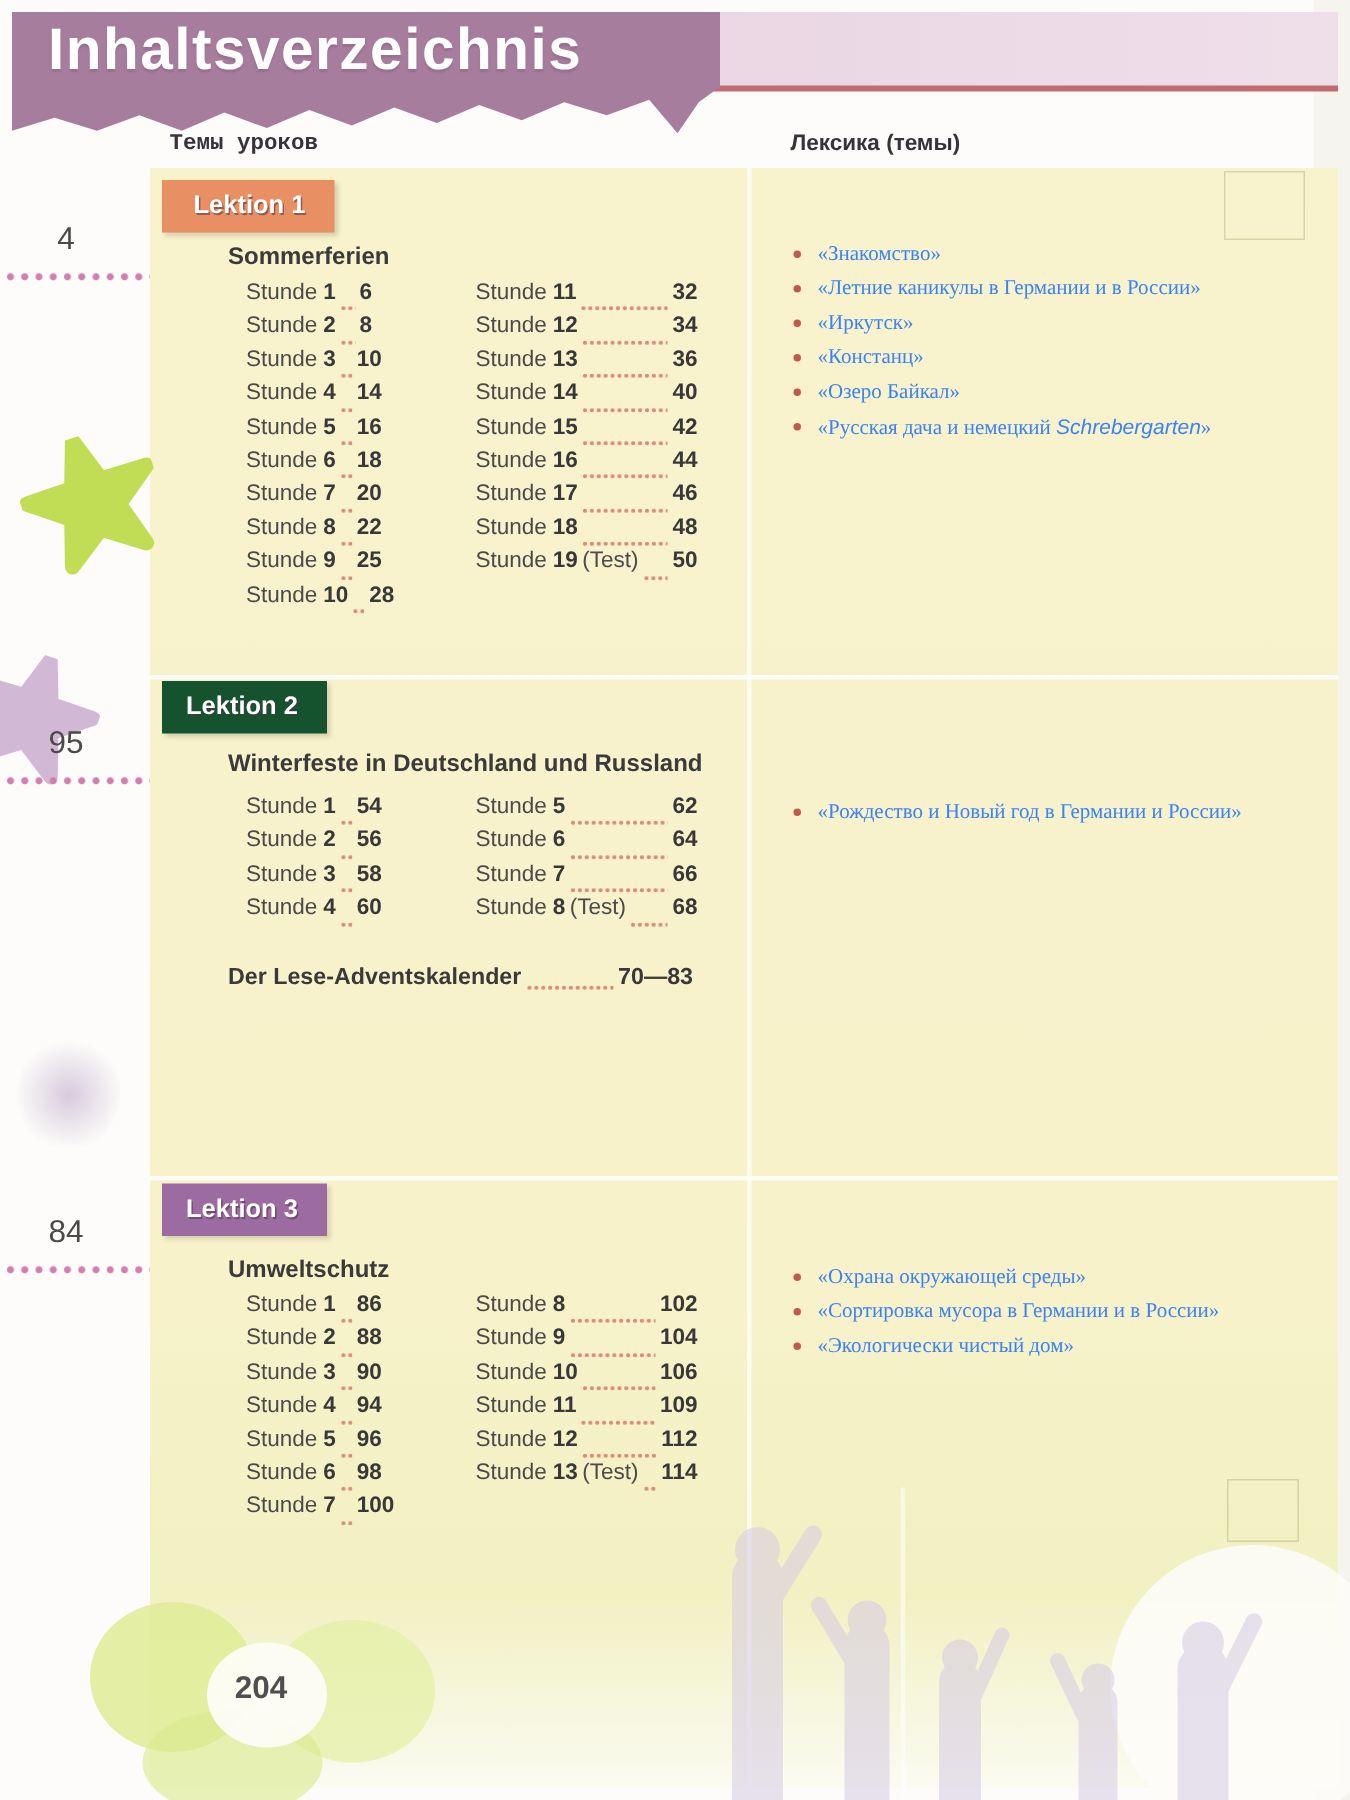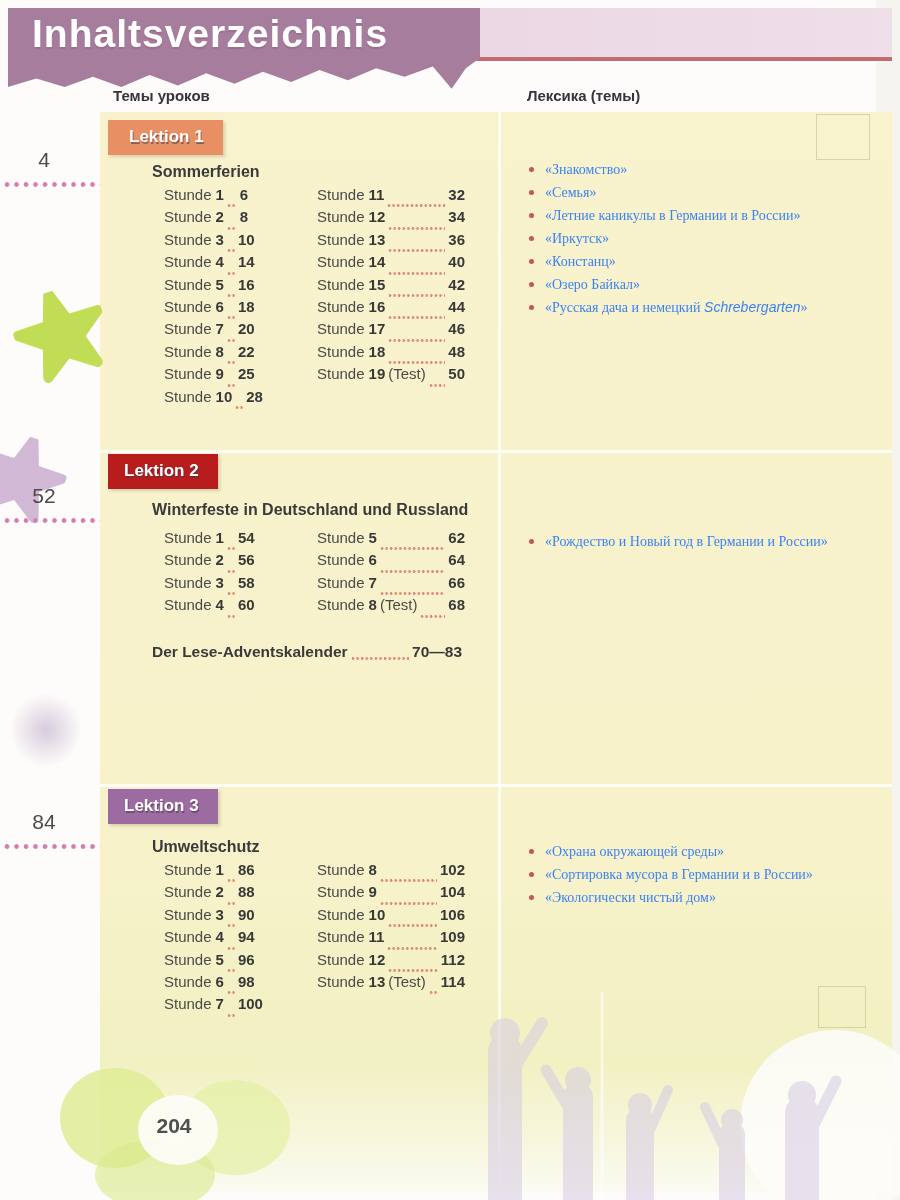--- a/index.html
+++ b/index.html
@@ -15,21 +15,21 @@
   
   .banner{position:absolute;left:8px;top:8px;width:472px;height:86px;background:#a77d9d;
           clip-path:polygon(0 0,100% 0,100% 58%,97% 70%,94% 94%,90% 68%,84% 80%,78% 70%,
             72% 84%,66% 72%,60% 86%,54% 74%,48% 88%,42% 76%,36% 90%,30% 78%,24% 92%,
             18% 80%,12% 92%,6% 82%,0 92%);}
   .banner-title{position:absolute;left:32px;top:12px;font-size:39px;font-weight:bold;
           letter-spacing:1px;color:#fff;text-shadow:0 2px 1px rgba(120,70,100,.25);}
 
   
   .colhead{position:absolute;top:87px;font-size:15px;font-weight:bold;color:#38323a;}
-  .colhead.left{left:113px;} .colhead.right{left:527px;}
+  .colhead.left{left:113px;font-family:Liberation Mono, monospace;} .colhead.right{left:527px;}
 
   
   .content{position:absolute;left:100px;top:112px;width:792px;height:1080px;
            background:linear-gradient(180deg,#f8f3cd 0%,#f7f2ca 70%,#eef0bd 100%);}
   .vline{position:absolute;left:398px;top:0;width:3px;height:1080px;background:rgba(255,255,255,.75);}
   .hline{position:absolute;left:0;width:792px;height:3px;background:rgba(255,255,255,.8);}
   .hline.h1{top:338px;} .hline.h2{top:672px;}
   .content-fade{position:absolute;left:0;bottom:0;width:792px;height:130px;
            background:linear-gradient(180deg,rgba(255,255,255,0),rgba(253,252,248,.9));}
 
@@ -39,21 +39,21 @@
   .marker-dots{position:absolute;left:4px;width:96px;height:7px;
            background-image:radial-gradient(circle at 3px 3.5px,#d27fae 2px,rgba(0,0,0,0) 2.7px);
            background-size:9.5px 7px;background-repeat:repeat-x;}
 
   
   .section{position:absolute;left:0;width:900px;}
   .s1{top:120px;height:334px;} .s2{top:454px;height:300px;} .s3{top:789px;height:310px;}
   .badge{position:absolute;left:108px;top:0;min-width:78px;padding:7px 16px 8px 16px;
          color:#fff;font-size:17px;font-weight:bold;
          text-shadow:1px 1.5px 0 rgba(74,52,66,.55);box-shadow:2px 2px 3px rgba(120,100,80,.25);}
-  .badge.b1{background:#e88f63;padding-left:21px;} .badge.b2{background:#b91c1c;} .badge.b3{background:#9c6ba1;}
+  .badge.b1{background:#e88f63;padding-left:21px;} .badge.b2{background:#14532d;} .badge.b3{background:#9c6ba1;}
   .sec-title{position:absolute;left:152px;font-size:16px;font-weight:bold;color:#3a3a3a;}
   .s1 .sec-title{top:43px;} .s2 .sec-title{top:47px;} .s3 .sec-title{top:49px;}
 
   .toc-col{position:absolute;font-size:15px;color:#4a4a4a;}
   .toc-col .row{display:flex;align-items:baseline;height:22.4px;margin-left:12px;}
   .colA{left:152px;width:96px;} .colB{left:305px;width:160px;}
   .s1 .toc-col{top:66px;} .s2 .toc-col{top:75px;} .s3 .toc-col{top:72px;}
   .rw{white-space:nowrap;}
   .rw b{margin-left:4px;color:#383838;}
   .rw .sfx{margin-left:3px;}
@@ -144,21 +144,21 @@
       <path d="M272,158 L255,122" stroke-width="10"></path>
       <circle cx="352" cy="110" r="14" fill="#d5cbe4" stroke="none"></circle>
       <path d="M352,128 L352,215" stroke-width="34"></path>
       <path d="M364,140 L386,96" stroke-width="11"></path>
       <path d="M152,8 L152,215" stroke="#ffffff" stroke-width="3"></path>
     </g>
   </svg>
 
   <div class="marker-num" style="top:148px">4</div>
   <div class="marker-dots" style="top:181px"></div>
-  <div class="marker-num" style="top:484px">52</div>
+  <div class="marker-num" style="top:484px">95</div>
   <div class="marker-dots" style="top:517px"></div>
   <div class="marker-num" style="top:810px">84</div>
   <div class="marker-dots" style="top:843px"></div>
 
   <div class="section s1">
     <div class="badge b1">Lektion 1</div>
     <div class="sec-title">Sommerferien</div>
     <div class="toc-col colA">
 
     <div class="row">
@@ -257,23 +257,20 @@
         <div class="row">
         <span class="rw"><span>Stunde</span><b>19</b><span class="sfx">(Test)</span></span>
         <span class="leader"></span>
         <span class="pg">50</span>
       </div>
       </div>
     <div class="lexis">
 
     <div class="bullet">
         <span class="dot"></span><span><span>«Знакомство»</span></span>
-      </div>
-        <div class="bullet">
-        <span class="dot"></span><span><span>«Семья»</span></span>
       </div>
         <div class="bullet">
         <span class="dot"></span><span><span>«Летние каникулы в Германии и в России»</span></span>
       </div>
         <div class="bullet">
         <span class="dot"></span><span><span>«Иркутск»</span></span>
       </div>
         <div class="bullet">
         <span class="dot"></span><span><span>«Констанц»</span></span>
       </div>

